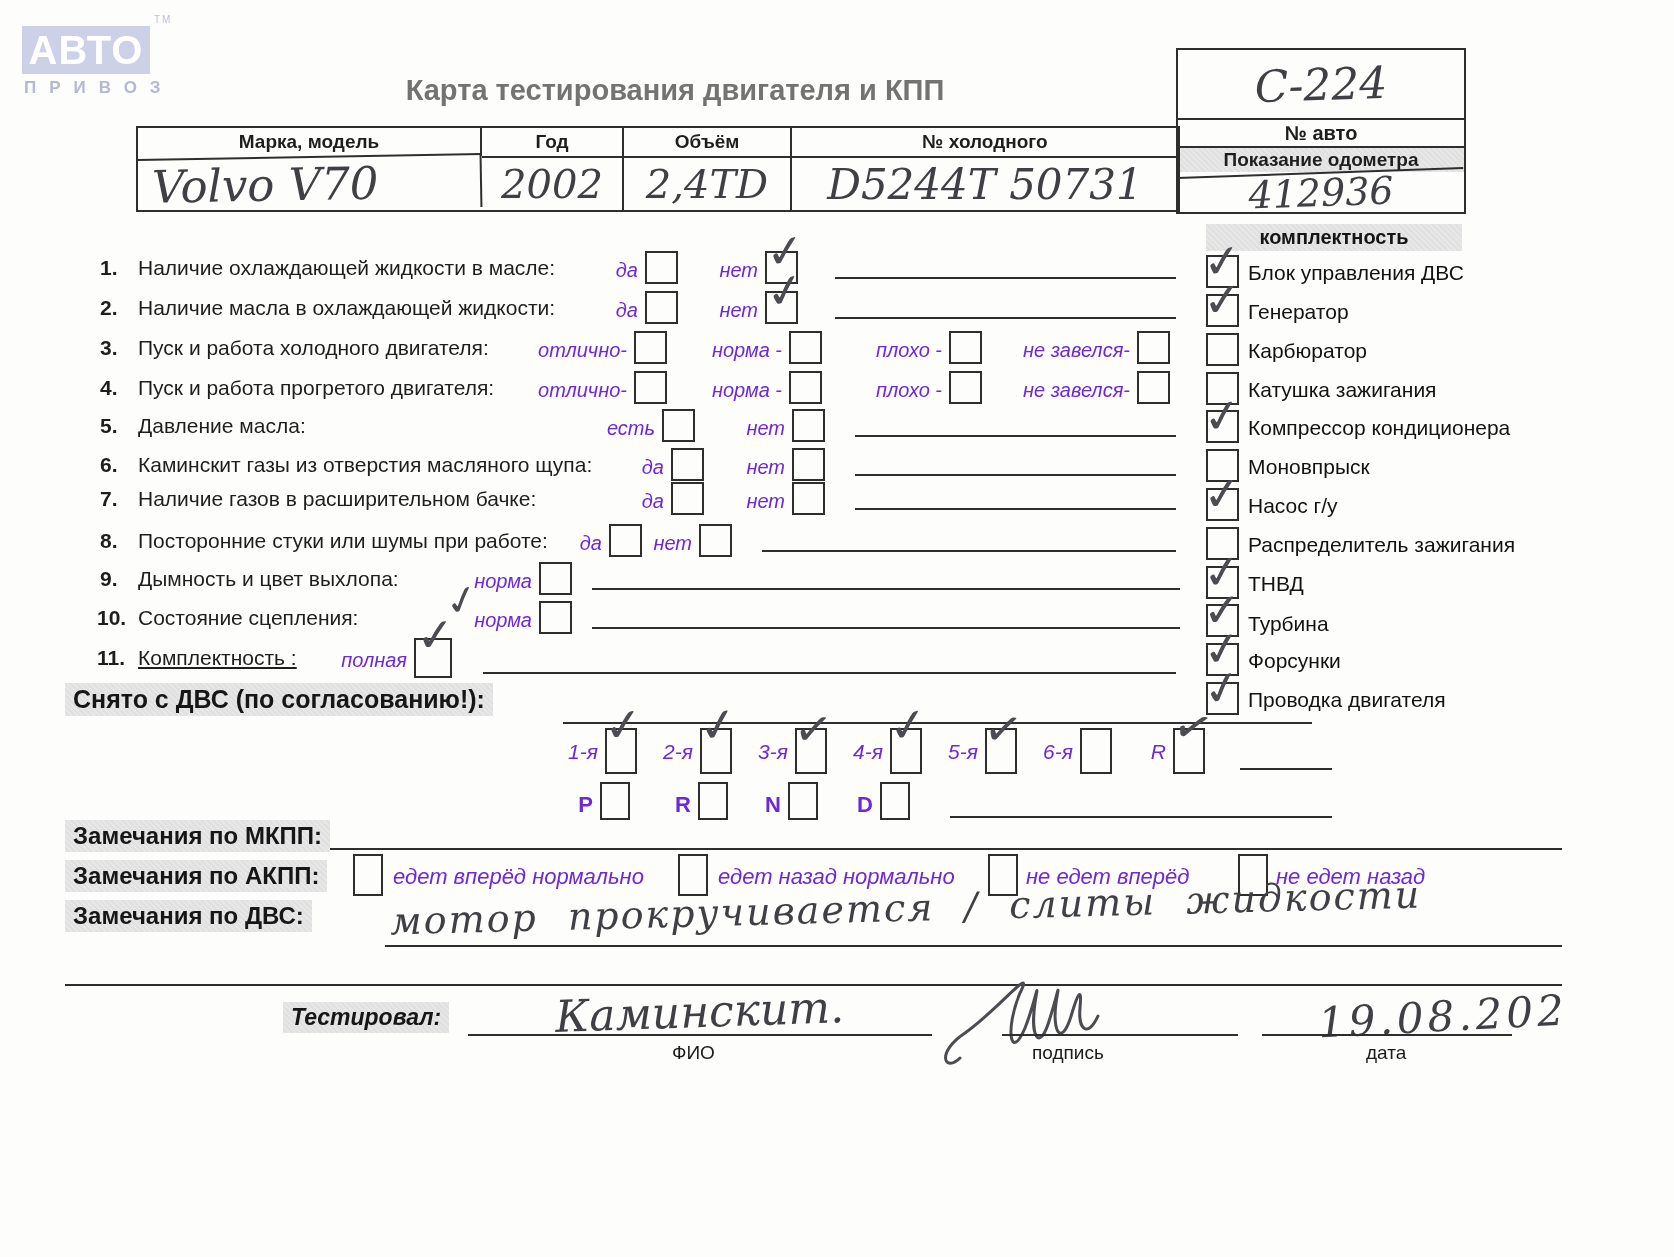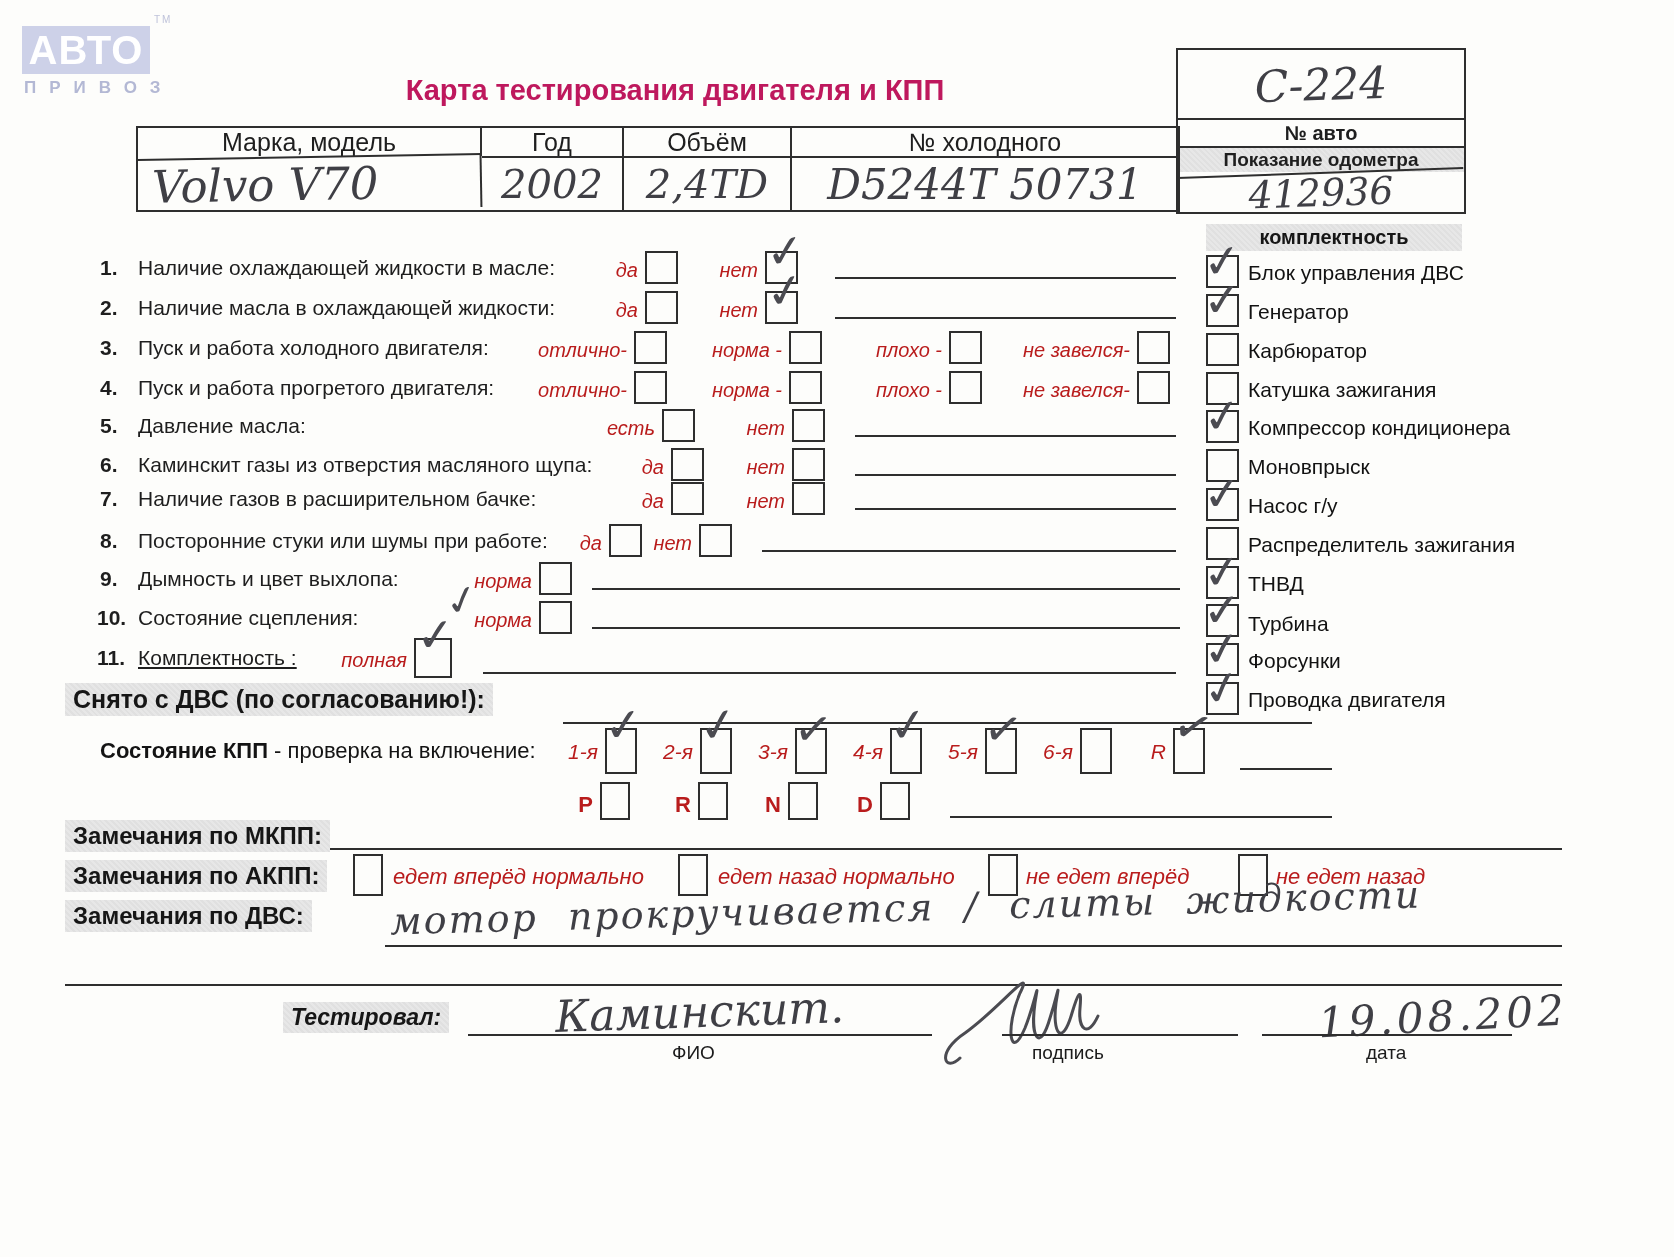--- a/index.html
+++ b/index.html
@@ -7,46 +7,46 @@
         font-family:"Liberation Sans", sans-serif;color:#1e1e1e;overflow:hidden;}
   .abs{position:absolute;white-space:nowrap;}
   
   .logo-box{position:absolute;left:22px;top:26px;width:128px;height:48px;background:#cdd1e8;
             display:flex;align-items:center;justify-content:center;}
   .logo-brand{font-weight:bold;font-size:40px;color:#ffffff;letter-spacing:1px;}
   .logo-tm{position:absolute;left:154px;top:14px;font-size:10px;color:#bfc3da;letter-spacing:2px;}
   .logo-sub{position:absolute;left:24px;top:78px;font-size:17px;color:#b3b8d4;letter-spacing:13px;font-weight:bold;}
   
   .title{position:absolute;left:330px;top:74px;width:690px;text-align:center;
-         font-size:29px;font-weight:bold;color:#be185d;}
+         font-size:29px;font-weight:bold;color:#737373;}
   
   .rightbox{position:absolute;left:1176px;top:48px;width:286px;border:2px solid #2e2e2e;background:#fdfdfb;}
   .rb-c1{height:68px;display:flex;align-items:center;justify-content:center;}
   .rb-c2{height:26px;border-top:2px solid #2e2e2e;display:flex;align-items:center;justify-content:center;
          font-size:20px;font-weight:bold;}
   .rb-c3{height:24px;border-top:2px solid #2e2e2e;display:flex;align-items:center;justify-content:center;
          font-size:19px;font-weight:bold;}
   .rb-c4{height:38px;border-top:2px solid #2e2e2e;display:flex;align-items:center;justify-content:center;}
   .vtable{position:absolute;left:136px;top:126px;width:1040px;border:2px solid #2e2e2e;
           display:grid;grid-template-columns:344px 142px 168px auto;grid-template-rows:28px 54px;}
   .vtable .hc{border-right:2px solid #2e2e2e;display:flex;align-items:center;justify-content:center;
-          font-size:25px;font-weight:normal;}
+          font-size:19px;font-weight:bold;}
   .vtable .hc:nth-child(4){border-right:none;}
   .vtable .dc{border-top:2px solid #2e2e2e;border-right:2px solid #2e2e2e;display:flex;align-items:center;justify-content:center;}
   .vtable .dc:last-child{border-right:none;}
   
   .shade{background:repeating-linear-gradient(45deg,#e7e7e7 0 2px,#e0e0e0 2px 4px);}
   .sl{position:absolute;font-weight:bold;color:#161616;padding:2px 8px;white-space:nowrap;}
   
   .cb{position:absolute;width:29px;height:29px;border:2px solid #2e2e2e;background:transparent;}
   .cb.tall{width:28px;height:42px;}
   .cb.mid{width:26px;height:34px;}
   .cb.big{width:34px;height:36px;}
   .hline{position:absolute;height:0;border-bottom:2px solid #2e2e2e;}
-  .opt{position:absolute;font-style:italic;font-size:20px;color:#b91c1c;white-space:nowrap;}
+  .opt{position:absolute;font-style:italic;font-size:20px;color:#6d28d9;white-space:nowrap;}
   .optr{transform:translateX(-100%);}
   .item-num{position:absolute;left:100px;font-weight:bold;font-size:21px;}
   .item-label{position:absolute;left:138px;font-size:21px;}
   .eq-label{position:absolute;font-size:21px;color:#121212;white-space:nowrap;}
   .check{position:absolute;font-family:"DejaVu Serif", serif;color:#4b4b51;font-size:46px;line-height:1;
          pointer-events:none;}
   .check::before{content:"\2713";}
   
   .hw{font-family:"DejaVu Serif", serif;font-style:italic;color:#3f3f45;white-space:nowrap;}
   .kpp-lab{position:absolute;font-size:22px;color:#141414;white-space:nowrap;}
@@ -218,21 +218,20 @@
   <span class="item-num" style="left:97px;top:646px;">11.</span>
   <span class="item-label" style="top:646px;text-decoration:underline;">Комплектность :</span>
   <span class="opt optr" style="left:407px;top:649px;">полная</span>
   <div class="cb big" style="left:414px;top:638px;"></div>
   <span class="check" style="left:416px;top:612px;transform:rotate(-4deg);"></span>
   <div class="hline" style="left:483px;top:672px;width:693px;"></div>
 
   <div class="sl shade" style="left:65px;top:683px;font-size:25px;">Снято с ДВС (по согласованию!):</div>
   <div class="hline" style="left:563px;top:722px;width:749px;"></div>
 
-  <span class="kpp-lab" style="left:100px;top:738px;"><b>Состояние КПП</b><span> - проверка на включение:</span></span>
   <span class="opt optr" style="left:598px;top:740px;font-size:21px;">1-я</span>
   <div class="cb tall" style="left:605px;top:728px;"></div>
   <span class="check" style="left:604px;top:702px;transform:rotate(-5deg);"></span>
   <span class="opt optr" style="left:693px;top:740px;font-size:21px;">2-я</span>
   <div class="cb tall" style="left:700px;top:728px;"></div>
   <span class="check" style="left:699px;top:702px;transform:rotate(-9deg);"></span>
   <span class="opt optr" style="left:788px;top:740px;font-size:21px;">3-я</span>
   <div class="cb tall" style="left:795px;top:728px;"></div>
   <span class="check" style="left:794px;top:706px;transform:rotate(6deg);"></span>
   <span class="opt optr" style="left:883px;top:740px;font-size:21px;">4-я</span>

